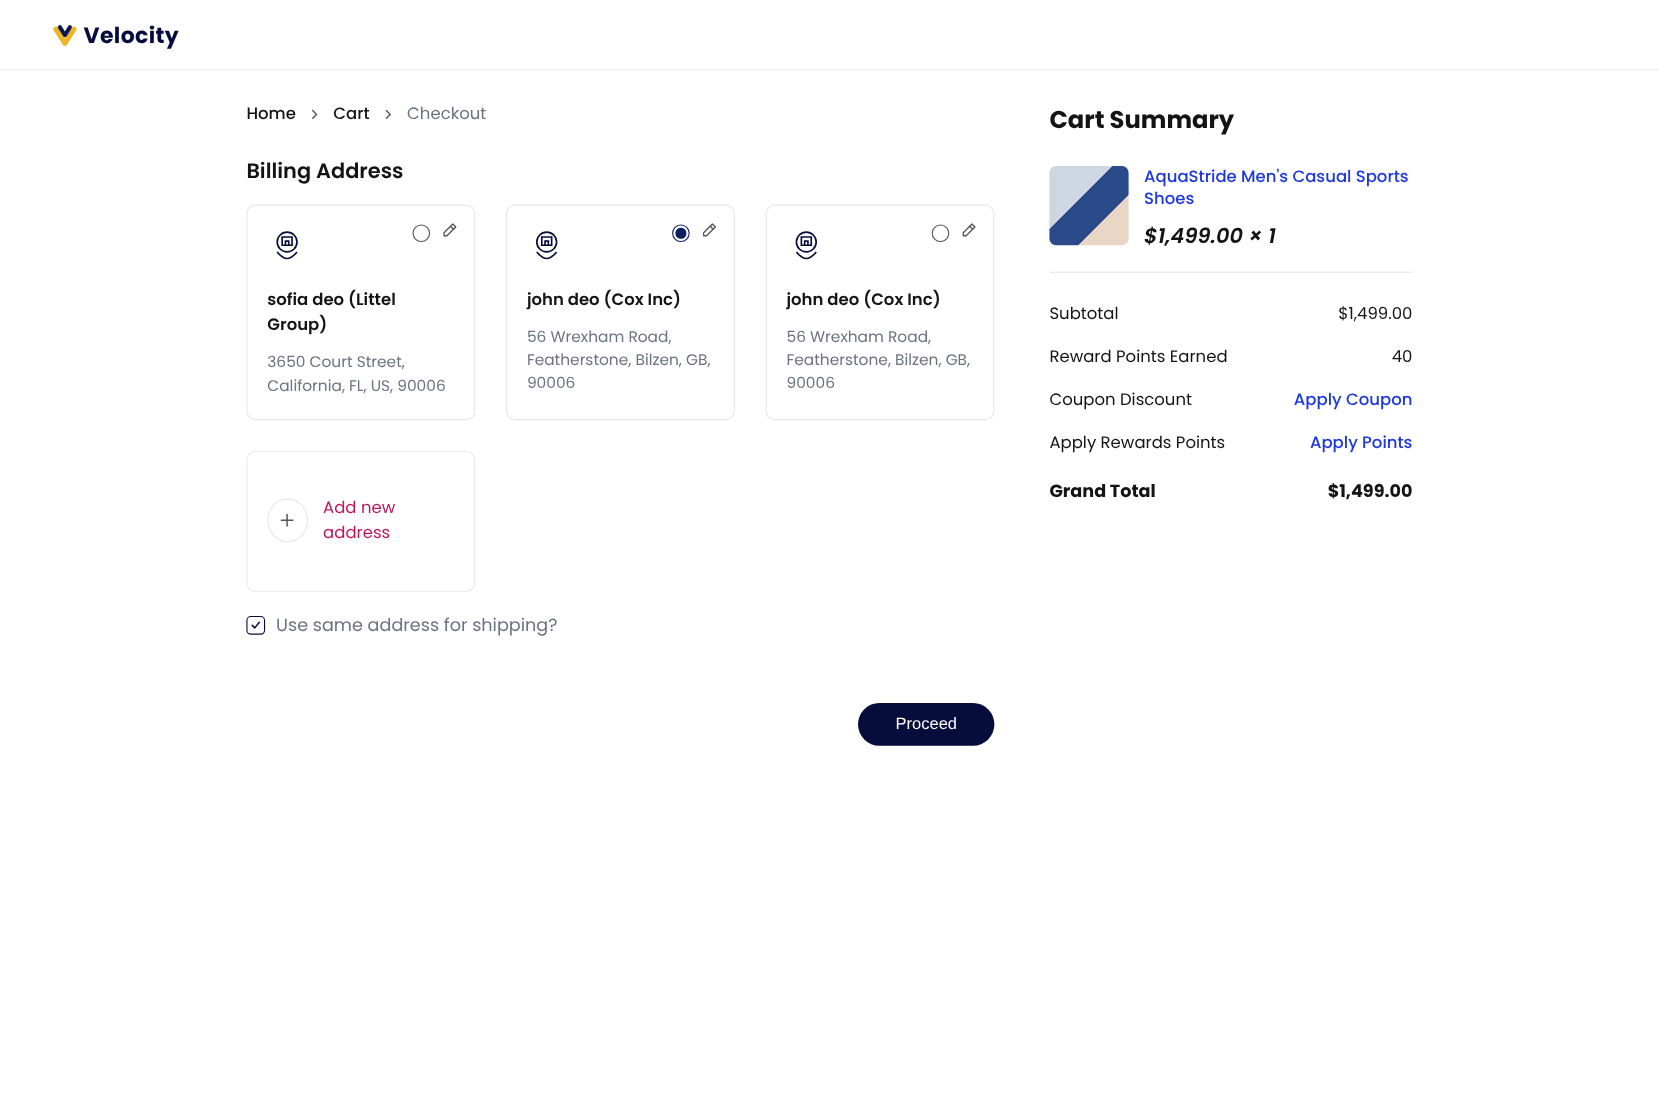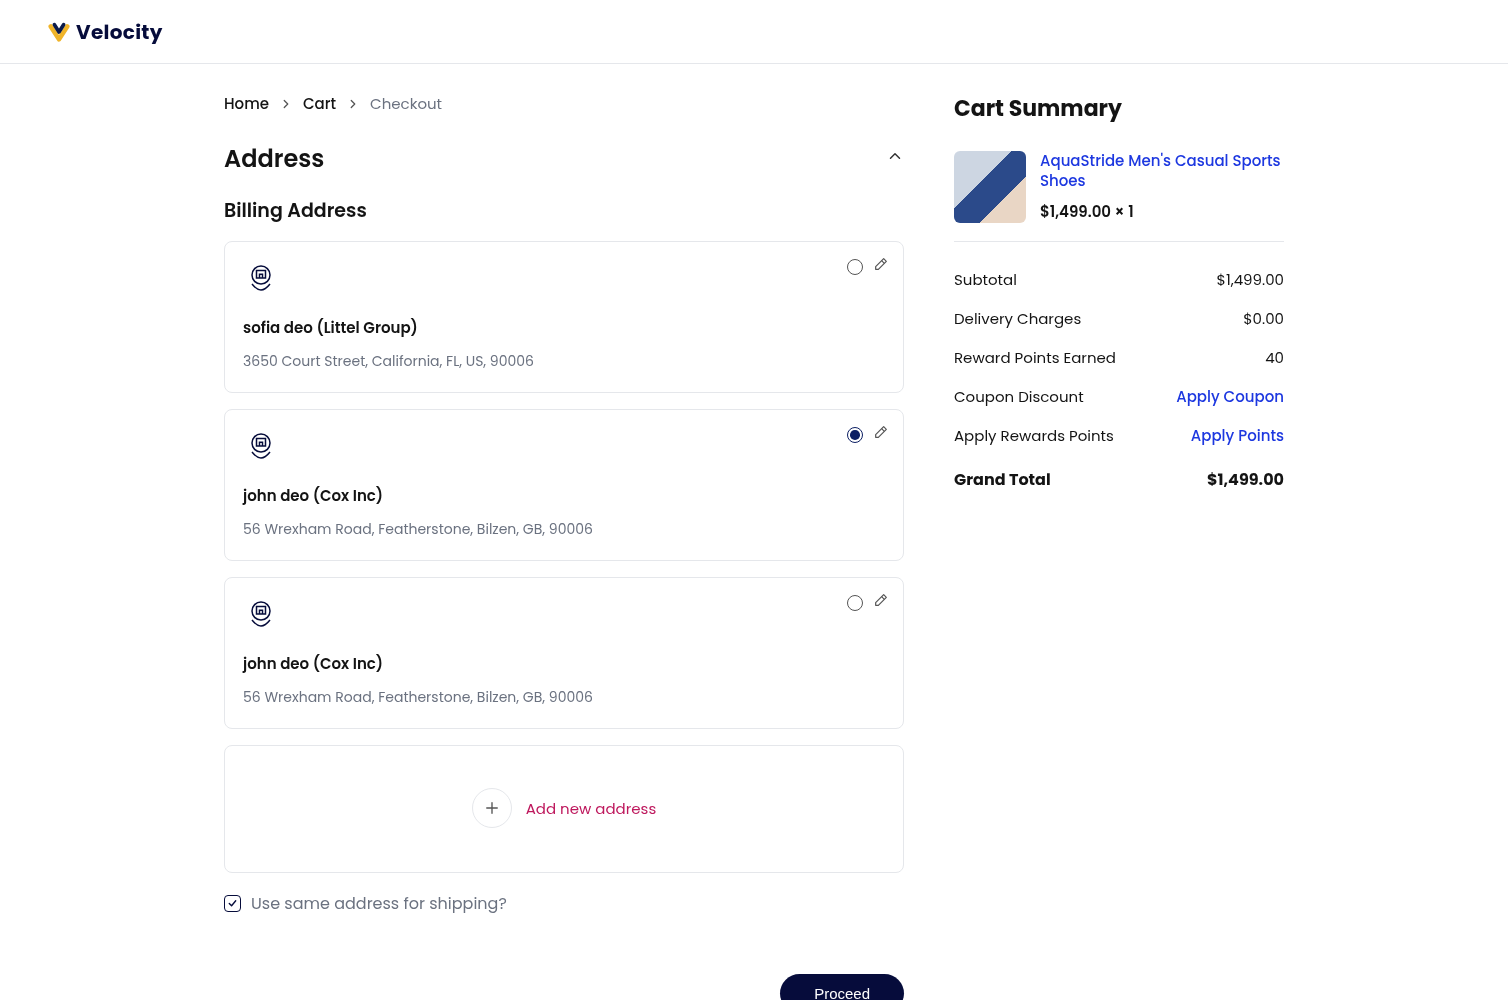--- a/index.html
+++ b/index.html
@@ -50,21 +50,21 @@
   .breadcrumb svg{color:#555;}
   
   .section-head{
     display:flex;align-items:center;justify-content:space-between;
     margin-bottom:20px;
   }
   .section-head h1{font-size:24px;font-weight:600;margin:0;}
   .sub-head{font-size:19px;font-weight:600;margin:0 0 16px;}
   
   .addr-grid{
-    display:grid;grid-template-columns:1fr;gap:16px;
+    display:grid;grid-template-columns:1fr 1fr 1fr;gap:28px;
     margin-bottom:18px;
   }
   .addr-card{
     border:1px solid var(--line);border-radius:8px;
     padding:18px 18px 20px 18px;position:relative;
     min-height:128px;
     cursor:pointer;
   }
   .addr-card .actions{
     position:absolute;top:14px;right:14px;
@@ -109,21 +109,21 @@
     margin-top:36px;
   }
   
   .summary h2{font-size:22px;font-weight:700;margin:0 0 26px;}
   .item{display:flex;gap:14px;padding-bottom:18px;border-bottom:1px solid var(--line);margin-bottom:18px;}
   .thumb{
     width:72px;height:72px;border-radius:6px;flex:0 0 72px;overflow:hidden;
     background:linear-gradient(135deg,#cdd6e2 0 40%,#2b4a8a 40% 68%,#e9d6c5 68% 100%);
   }
   .item-info .title{color:var(--blue);font-weight:500;font-size:15px;line-height:1.35;display:block;margin-bottom:8px;}
-  .item-info .price{font-weight:600;font-size:15px;}
+  .item-info .price{font-weight:600;font-size:19px;font-style:italic;}
   .rows .row{
     display:flex;justify-content:space-between;align-items:center;
     padding:8px 0;font-size:15px;
   }
   .rows .row .link{color:var(--blue);cursor:pointer;font-weight:500;}
   .rows .row.total{font-weight:700;font-size:16px;padding-top:12px;}
 </style>
 </head>
 <body>
 
@@ -146,28 +146,20 @@
       <svg width="14" height="14" viewBox="0 0 24 24">
           <path d="M9 6l6 6-6 6" fill="none" stroke="currentColor" stroke-width="2.2" stroke-linecap="round" stroke-linejoin="round"></path>
         </svg>
       <a style="color:inherit;text-decoration:none;">Cart</a>
       <svg width="14" height="14" viewBox="0 0 24 24">
           <path d="M9 6l6 6-6 6" fill="none" stroke="currentColor" stroke-width="2.2" stroke-linecap="round" stroke-linejoin="round"></path>
         </svg>
       <span class="crumb-current">Checkout</span>
     </nav>
 
-    <div class="section-head">
-      <h1>Address</h1>
-      <span>
-        <svg width="18" height="18" viewBox="0 0 24 24">
-            <path d="M6 15l6-6 6 6" fill="none" stroke="#333" stroke-width="2" stroke-linecap="round" stroke-linejoin="round"></path>
-          </svg>
-      </span>
-    </div>
 
     <h3 class="sub-head">Billing Address</h3>
 
     <div class="addr-grid">
 
       <div class="addr-card">
         <div class="actions">
           <span class="radio"></span>
           <span class="edit-ico">
             <svg width="16" height="16" viewBox="0 0 24 24">
@@ -266,24 +258,20 @@
         <span class="price">$1,499.00 × 1</span>
       </div>
     </div>
 
     <div class="rows">
       <div class="row">
         <span>Subtotal</span>
         <span>$1,499.00</span>
       </div>
       <div class="row">
-        <span>Delivery Charges</span>
-        <span>$0.00</span>
-      </div>
-      <div class="row">
         <span>Reward Points Earned</span>
         <span>40</span>
       </div>
       <div class="row">
         <span>Coupon Discount</span>
         <span class="link">Apply Coupon</span>
       </div>
       <div class="row">
         <span>Apply Rewards Points</span>
         <span class="link">Apply Points</span>

